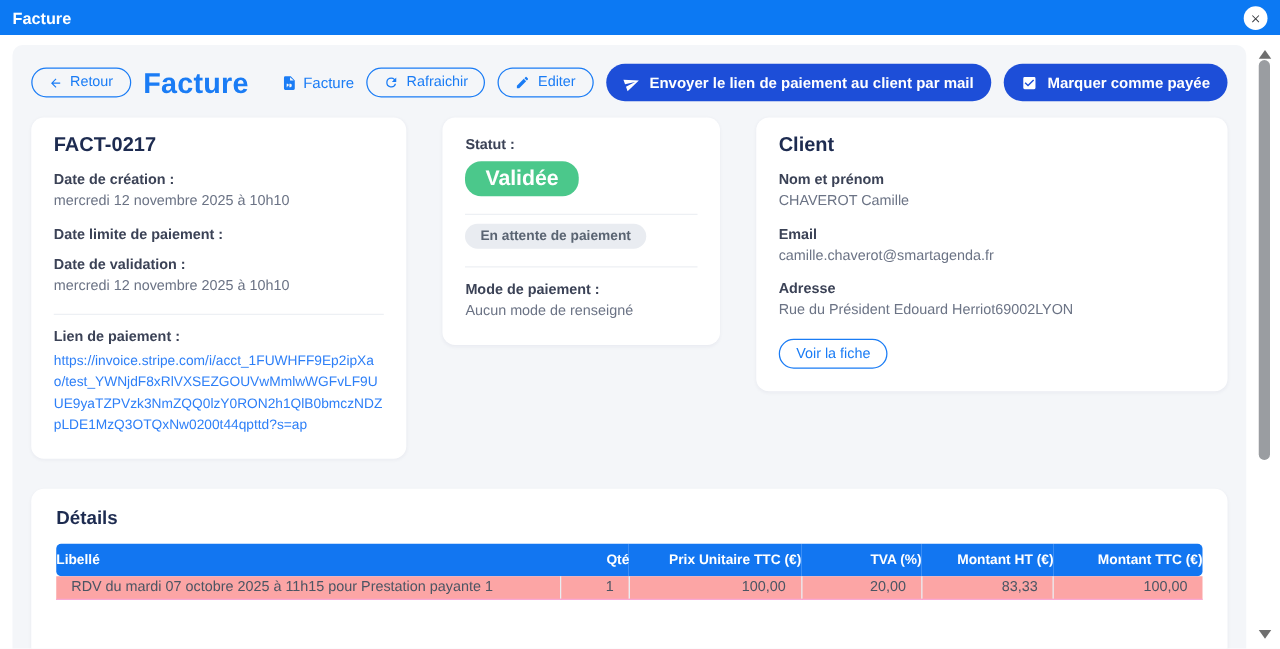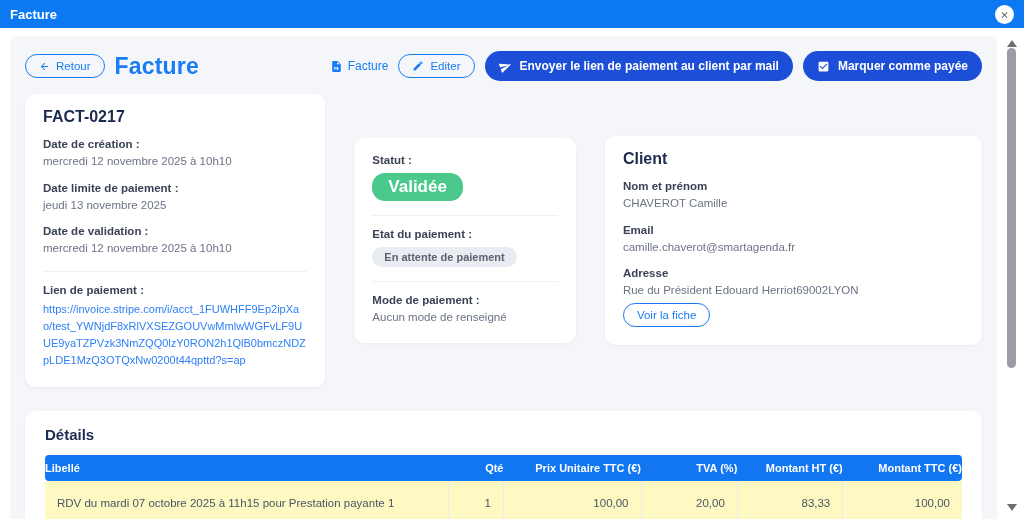--- a/index.html
+++ b/index.html
@@ -65,21 +65,21 @@
   .btn-green {
     display: inline-flex; align-items: center; gap: 8px;
     background: #1d4ed8; color: #fff; border: none;
     border-radius: 17px; padding: 8px 14px;
     font-size: 12px; font-weight: bold;
     font-family: "Liberation Sans", sans-serif;
     cursor: pointer; white-space: nowrap;
   }
 
   
-  .cards-row { display: flex; gap: 29px; margin-top: 13px; align-items: center; }
+  .cards-row { display: flex; gap: 29px; margin-top: 13px; align-items: flex-start; }
   .card {
     background: #fff; border-radius: 10px;
     padding: 14px 18px 18px;
     box-shadow: 0 1px 3px rgba(30,40,90,.05);
   }
   .card-invoice { width: 308px; }
   .card-status { width: 227px; }
   .card-client { width: 387px; }
   .card-h { font-size: 16px; font-weight: bold; color: #1d2b50; }
   .card-h-sm { font-size: 15px; font-weight: bold; color: #1d2b50; }
@@ -115,24 +115,24 @@
   table.details { width: 100%; border-collapse: collapse; margin-top: 12px; }
   table.details th {
     background: #1276f1; color: #fff;
     font-size: 11px; font-weight: bold;
     padding: 7px 0; text-align: right; white-space: nowrap;
   }
   table.details th:first-child { text-align: left; border-radius: 4px 0 0 4px; }
   table.details th:last-child { border-radius: 0 4px 4px 0; }
   table.details td {
     font-size: 11.5px; color: #4b5563;
-    padding: 16px 12px; text-align: right;
-    border-bottom: 4px solid #f9a8d4;
+    padding: 3px 12px; text-align: right;
+    border-bottom: 1px solid #f9a8d4;
     border-left: 1px solid #e9edf2;
-    background: #fef9c3;
+    background: #fca5a5;
   }
   table.details td:first-child { text-align: left; border-left: none; }
   table.details th:nth-child(1), table.details td:nth-child(1) { width: 44%; }
   table.details th:nth-child(2), table.details td:nth-child(2) { width: 6%; }
   table.details th:nth-child(3), table.details td:nth-child(3) { width: 15%; }
   table.details th:nth-child(4), table.details td:nth-child(4) { width: 10.5%; }
   table.details th:nth-child(5), table.details td:nth-child(5) { width: 11.5%; }
   table.details th:nth-child(6), table.details td:nth-child(6) { width: 13%; }
 
   
@@ -189,20 +189,28 @@
         <span class="icon">
           <svg width="13" height="13" viewBox="0 0 24 24" fill="currentColor">
               <path d="M6 2a2 2 0 0 0-2 2v16a2 2 0 0 0 2 2h12a2 2 0 0 0 2-2V8l-6-6H6zm7 1.5L18.5 8H13V3.5zM8 13h1.2a1.8 1.8 0 1 1 0 3.6H9V18H8v-5zm4 0h1.5a2 2 0 0 1 2 2v1a2 2 0 0 1-2 2H12v-5z"></path>
             </svg>
         </span>
         <span>Facture</span>
       </a>
       <button class="pill">
         <span class="icon">
           <svg width="12" height="12" viewBox="0 0 24 24" fill="currentColor">
+              <path d="M17.65 6.35A7.95 7.95 0 0 0 12 4a8 8 0 1 0 7.73 10h-2.08A6 6 0 1 1 12 6c1.66 0 3.14.69 4.22 1.78L13 11h7V4l-2.35 2.35z"></path>
+            </svg>
+        </span>
+        <span>Rafraichir</span>
+      </button>
+      <button class="pill">
+        <span class="icon">
+          <svg width="12" height="12" viewBox="0 0 24 24" fill="currentColor">
               <path d="M3 17.25V21h3.75L17.81 9.94l-3.75-3.75L3 17.25zM20.71 7.04a1 1 0 0 0 0-1.41l-2.34-2.34a1 1 0 0 0-1.41 0l-1.83 1.83 3.75 3.75 1.83-1.83z"></path>
             </svg>
         </span>
         <span>Editer</span>
       </button>
       <button class="btn-green">
         <span class="icon">
           <svg width="13" height="13" viewBox="0 0 24 24" fill="currentColor" style="transform:rotate(-20deg)">
               <path d="M2.01 21 23 12 2.01 3 2 10l15 2-15 2z"></path>
             </svg>
@@ -220,48 +228,46 @@
     </div>
   </div>
 
   <div class="cards-row">
 
     <div class="card card-invoice">
       <div class="card-h">FACT-0217</div>
       <div class="fld-label">Date de création :</div>
       <div class="fld-value">mercredi 12 novembre 2025 à 10h10</div>
       <div class="fld-label">Date limite de paiement :</div>
-      <div class="fld-value">jeudi 13 novembre 2025</div>
       <div class="fld-label">Date de validation :</div>
       <div class="fld-value">mercredi 12 novembre 2025 à 10h10</div>
       <div class="divider"></div>
       <div class="fld-label">Lien de paiement :</div>
       <a class="pay-link">https://invoice.stripe.com/i/acct_1FUWHFF9Ep2ipXao/test_YWNjdF8xRlVXSEZGOUVwMmlwWGFvLF9UUE9yaTZPVzk3NmZQQ0lzY0RON2h1QlB0bmczNDZpLDE1MzQ3OTQxNw0200t44qpttd?s=ap</a>
     </div>
 
     <div class="card card-status">
       <div class="fld-label" style="margin-top:2px;">Statut :</div>
       <span class="badge-green">Validée</span>
       <div class="divider"></div>
-      <div class="fld-label">Etat du paiement :</div>
       <span class="badge-gray">En attente de paiement</span>
       <div class="divider"></div>
       <div class="fld-label">Mode de paiement :</div>
       <div class="fld-value">Aucun mode de renseigné</div>
     </div>
 
     <div class="card card-client">
       <div class="card-h">Client</div>
       <div class="fld-label">Nom et prénom</div>
       <div class="fld-value">CHAVEROT Camille</div>
       <div class="fld-label">Email</div>
       <div class="fld-value">camille.chaverot@smartagenda.fr</div>
       <div class="fld-label">Adresse</div>
       <div class="fld-value">Rue du Président Edouard Herriot69002LYON</div>
-      <button class="pill" style="margin-top:4px;">
+      <button class="pill" style="margin-top:14px;">
         <span>Voir la fiche</span>
       </button>
     </div>
   </div>
 
   <div class="card card-details">
     <div class="card-h-sm">Détails</div>
     <table class="details">
       <thead>
         <tr>

